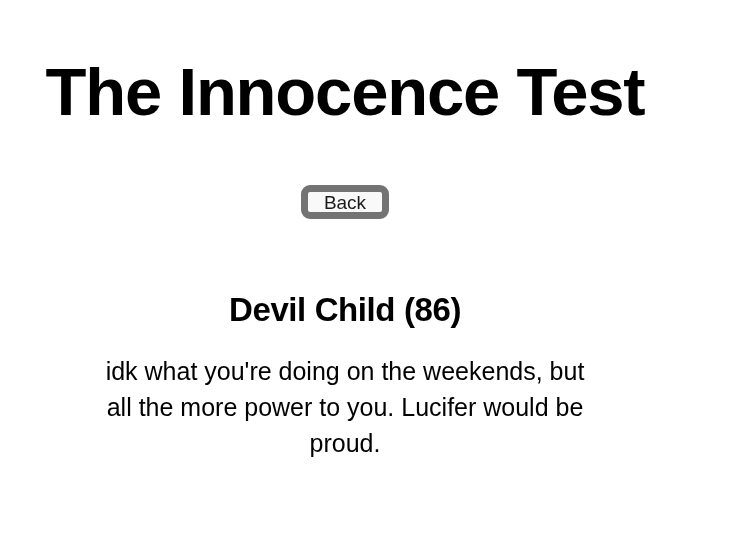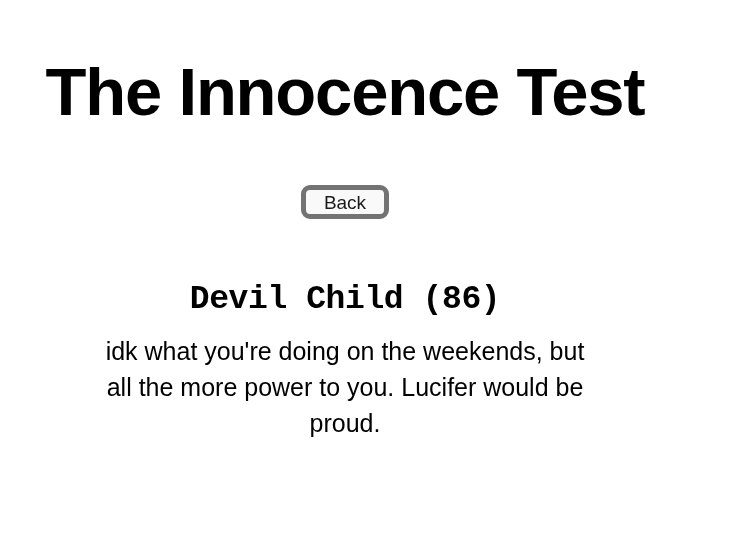--- a/index.html
+++ b/index.html
@@ -49,42 +49,42 @@
 
   .back-button {
     display: inline-flex;
     align-items: center;
     justify-content: center;
     box-sizing: border-box;
     min-width: 88px;
     height: 34px;
     padding: 0 16px;
     background: #f9f9f9;
-    border: 5px solid #737373;
+    border: 7px solid #737373;
     border-radius: 9px;
     font-family: "Liberation Sans", sans-serif;
     font-size: 19px;
     font-weight: 400;
     line-height: 1;
     color: #1b1b1b;
     cursor: pointer;
     box-shadow: 0 0 0 0 rgba(0,0,0,0);
   }
 
   .result-block {
     margin-top: 62px;
     width: 100%;
     display: flex;
     flex-direction: column;
     align-items: center;
   }
 
   .result-title {
-    margin: 0;
-    font-family: Liberation Mono, monospace;
+    margin: 10px;
+    font-family: Liberation Sans, sans-serif;
     font-size: 33px;
     font-weight: 700;
     letter-spacing: -0.4px;
     line-height: 1.15;
     text-align: center;
     color: #000000;
   }
 
   .result-description {
     margin: 14px 0 0 0;

